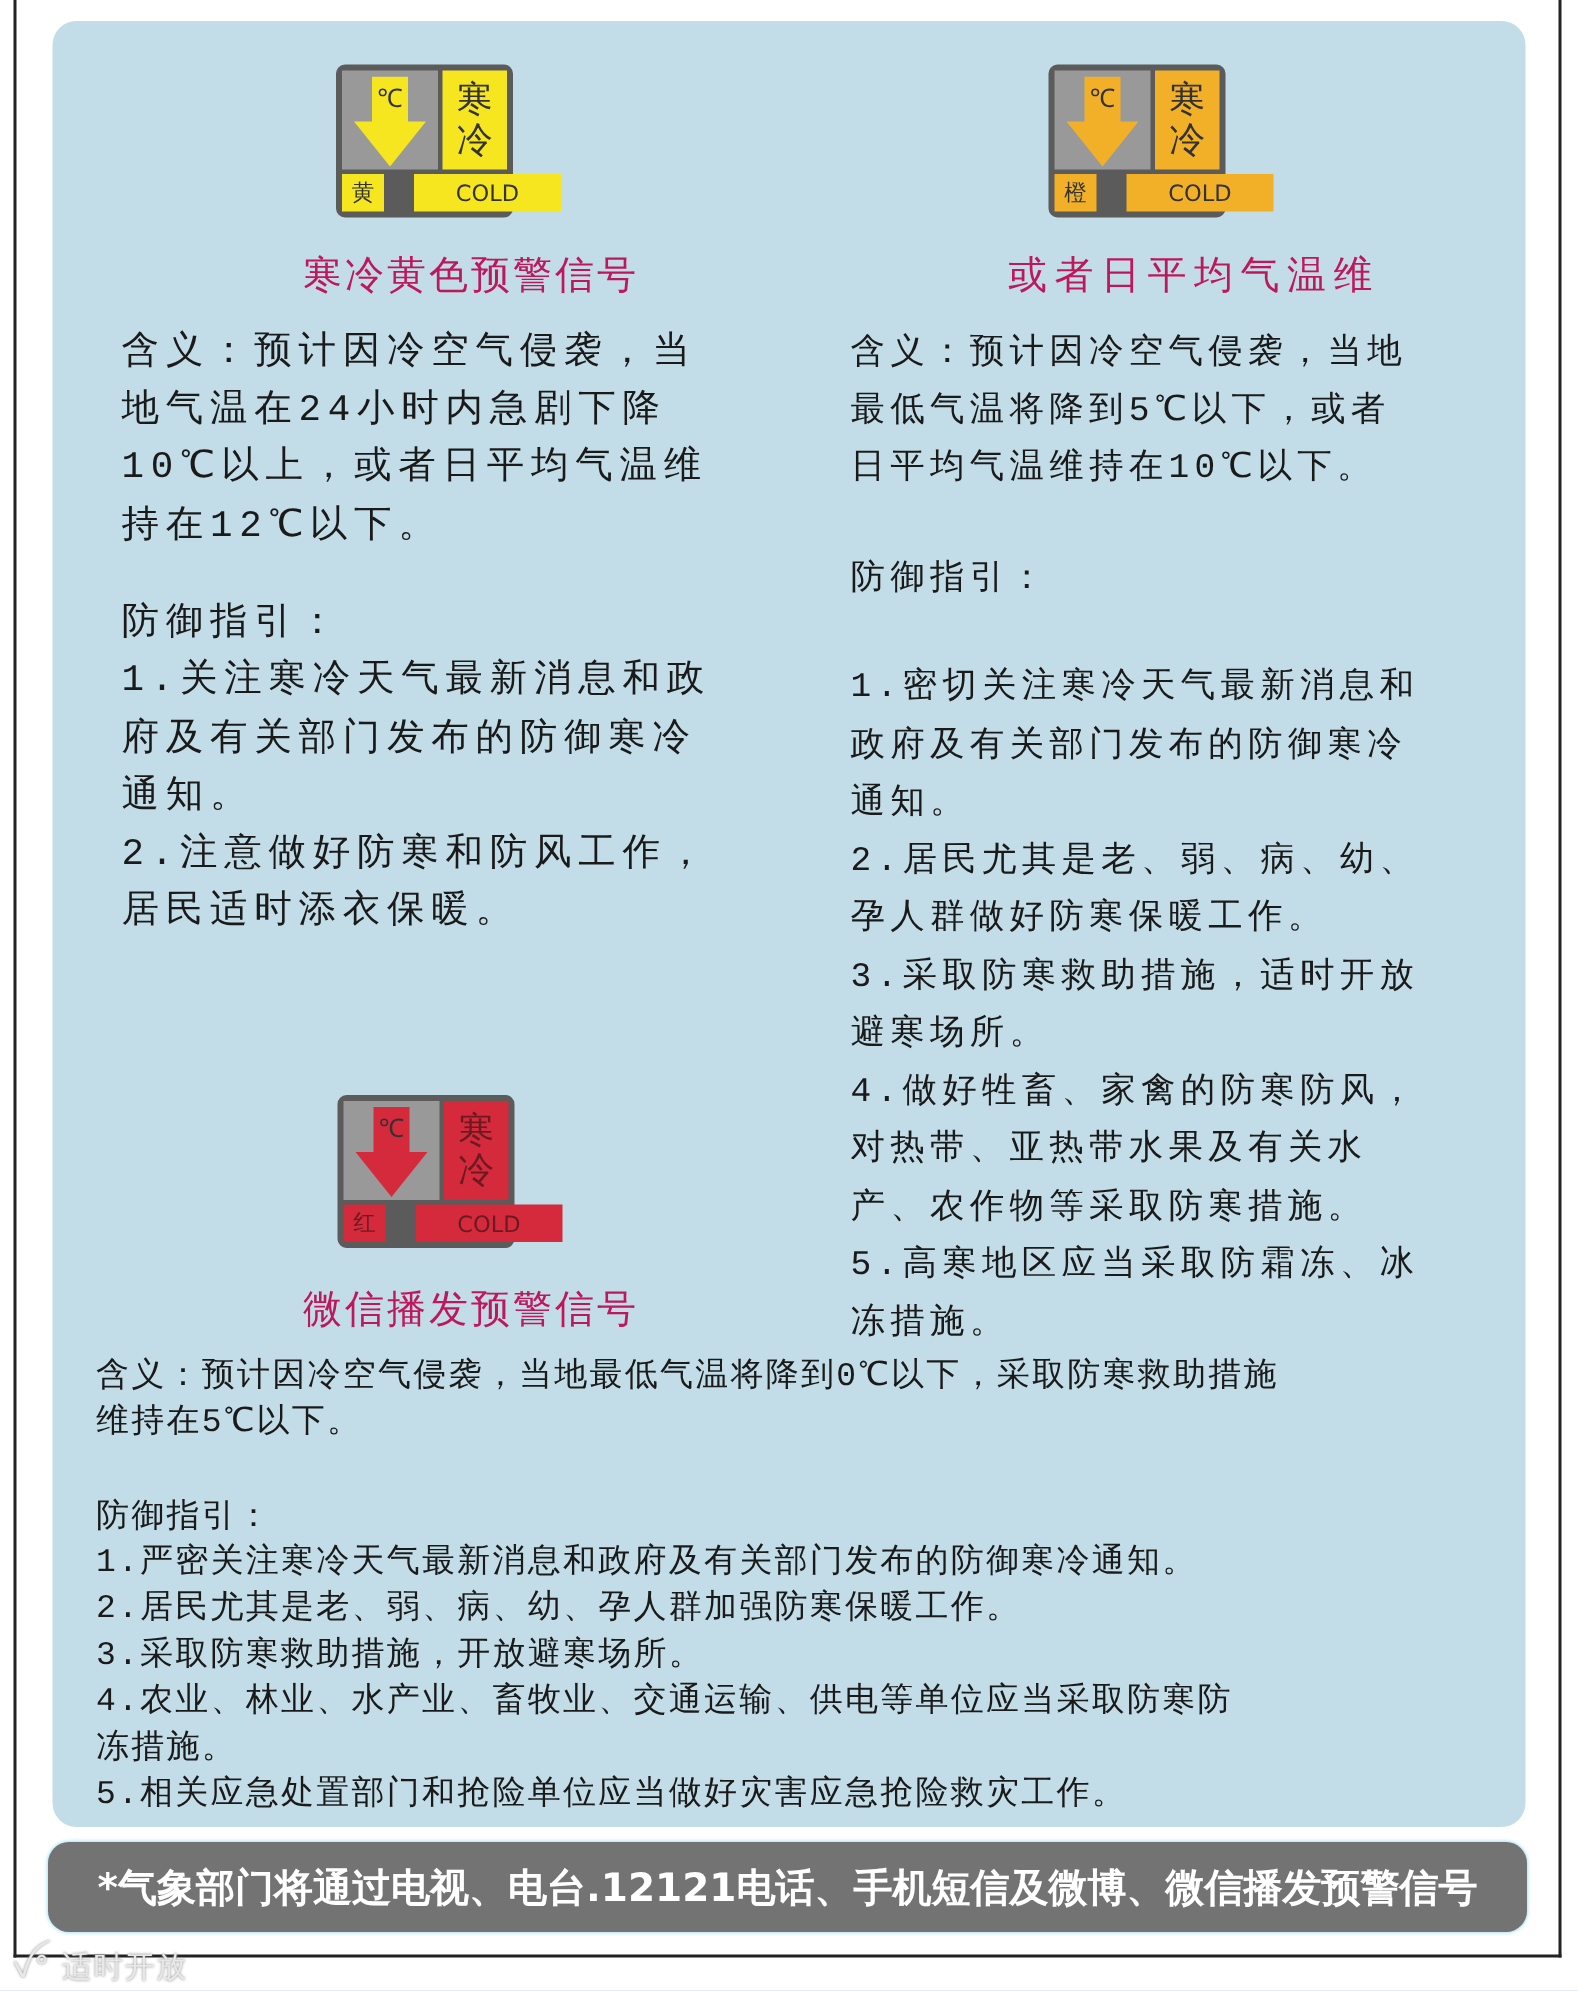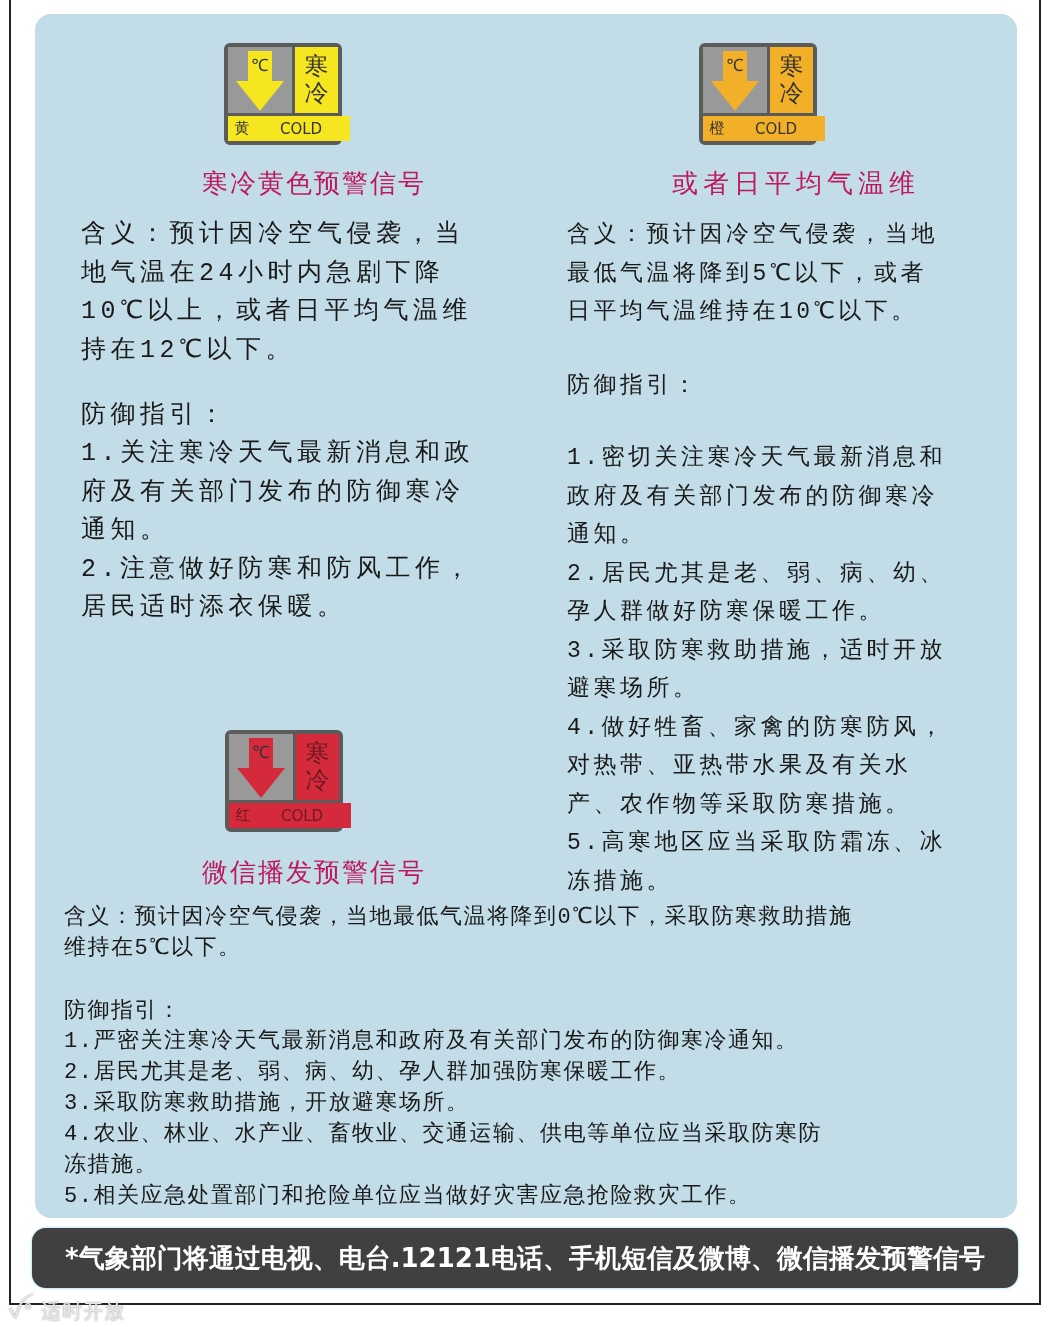--- a/index.html
+++ b/index.html
@@ -25,42 +25,42 @@
   .sign .right-cell {
     position: absolute; left: 67px; top: 0; width: 43px; height: 66px;
     display: flex; flex-direction: column; align-items: center; justify-content: center;
     font-size: 24px; line-height: 27px; color: #333;
   }
   .sign .bot-left {
     position: absolute; left: 0; top: 69px; width: 28px; height: 25px;
     display: flex; align-items: center; justify-content: center; font-size: 15px; color: #333;
   }
   .sign .bot-right {
-    position: absolute; left: 24px; top: 69px; width: 98px; height: 25px;
+    position: absolute; left: 48px; top: 69px; width: 98px; height: 25px;
     display: flex; align-items: center; justify-content: center; font-size: 15px; color: #333;
   }
   .arrow {
     position: absolute; left: 8px; top: 4px; width: 48px; height: 60px;
   }
   .arrow .celsius {
     position: absolute; left: 12px; top: 2px; width: 24px; text-align: center;
     font-size: 17px; color: #333; font-family: "Liberation Serif", serif;
   }
   .sign-title {
     position: absolute; font-size: 26px; color: #be185d; letter-spacing: 2px; white-space: nowrap; margin-left: 36px;
   }
   .text-block {
     position: absolute; color: #1a1a1a; white-space: pre-line; font-family: Liberation Mono, monospace;
   }
   .tb-large { font-size: 25px; line-height: 38.5px; letter-spacing: 4.5px; }
   .tb-right { font-size: 23px; line-height: 38.5px; letter-spacing: 3.5px; }
   .tb-bottom { font-size: 22px; line-height: 31px; letter-spacing: 1.5px; }
   .footer-bar {
     position: absolute; left: 32px; top: 1228px; width: 986px; height: 60px;
-    background: #404040; border-radius: 14px;
+    background: #737373; border-radius: 14px;
     box-shadow: 0 0 3px #7fd0f0;
     display: flex; align-items: center; justify-content: center;
     color: #ffffff; font-size: 26px; font-weight: bold; letter-spacing: 0px;
   }
   .watermark {
     position: absolute; left: 8px; top: 1292px; font-size: 20px; color: #e8e8e8;
     text-shadow: 0 0 2px #888; letter-spacing: 1px;
   }
 </style>
 </head>

